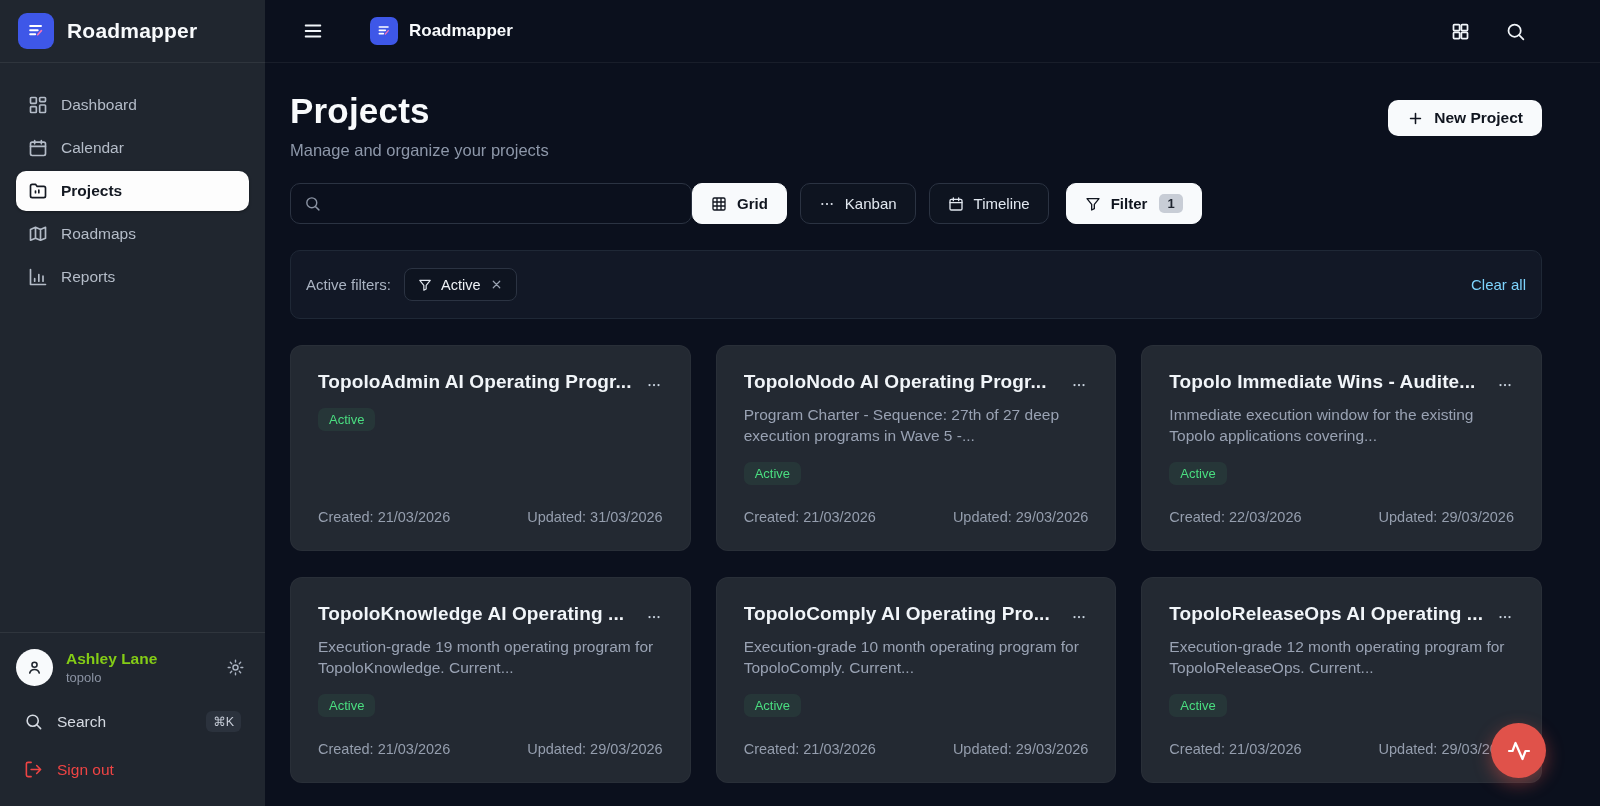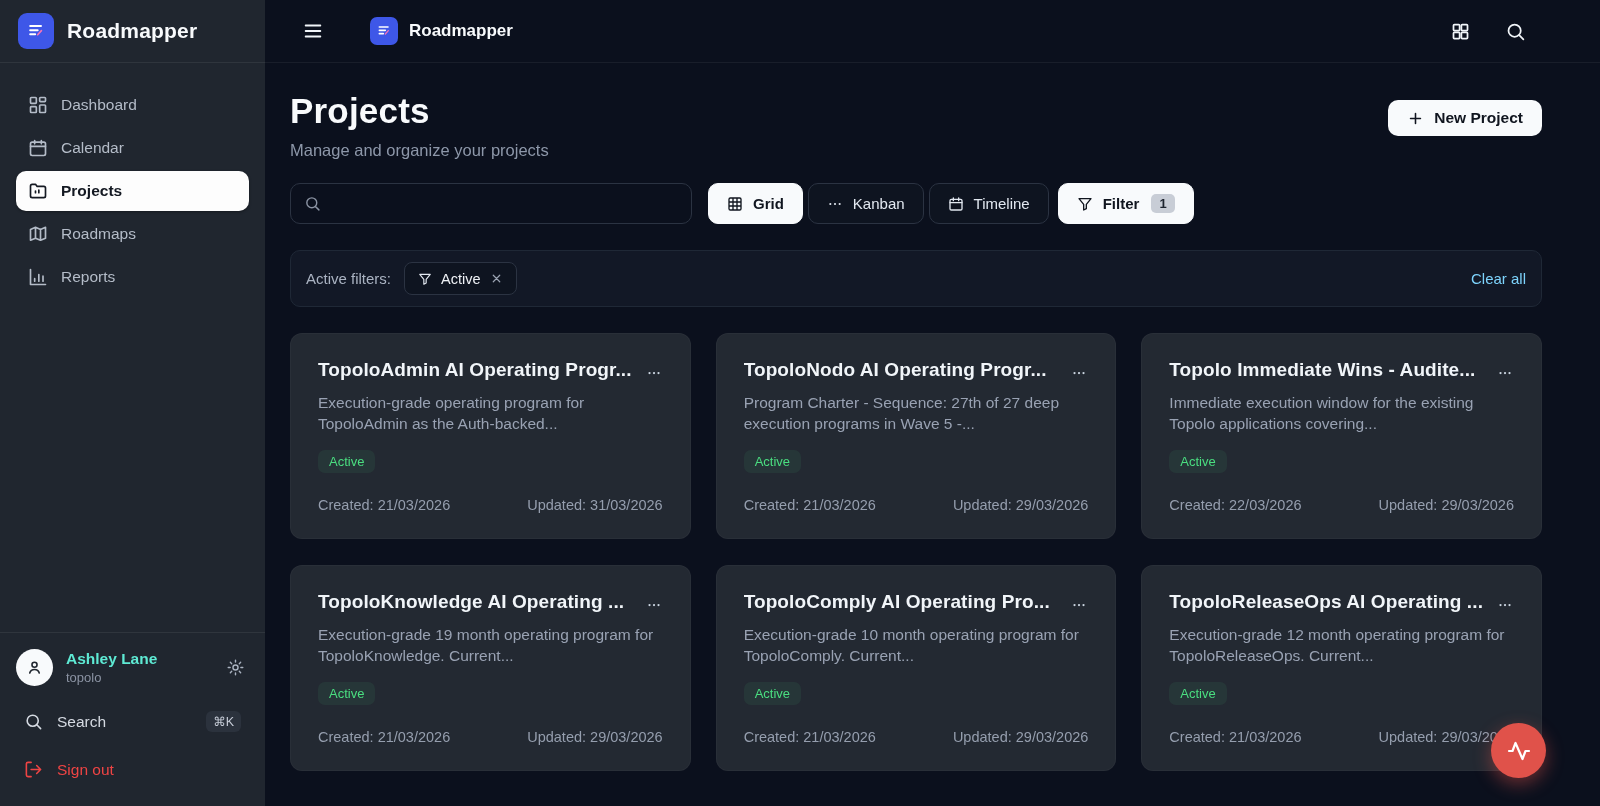--- a/index.html
+++ b/index.html
@@ -40,21 +40,21 @@
   .sb-footer {
     margin-top:auto; border-top:1px solid rgba(255,255,255,0.07);
     padding:14px 16px 16px;
   }
   .user-row { display:flex; align-items:center; gap:13px; padding:2px 0 14px; }
   .avatar {
     width:37px; height:37px; border-radius:50%; background:#f8fafc;
     display:flex; align-items:center; justify-content:center; flex:none;
   }
   .user-meta { flex:1; min-width:0; }
-  .user-name { font-size:15.5px; font-weight:600; color:#5eead4; }
+  .user-name { font-size:15.5px; font-weight:600; color:#84cc16; }
   .user-org { font-size:13px; color:#8b93a3; margin-top:2px; }
   .gear-btn { background:none; border:none; cursor:pointer; padding:4px; }
   .sb-row {
     display:flex; align-items:center; gap:14px; padding:11px 8px;
     border-radius:10px; cursor:pointer; color:#d5dae2; font-size:15.5px; font-weight:500;
   }
   .sb-row .kbd {
     margin-left:auto; background:#2b323d; color:#c7cdd8; border-radius:6px;
     font-size:12.5px; padding:3px 7px; font-family:"Liberation Sans",sans-serif;
   }
@@ -86,35 +86,35 @@
   .toolbar { display:flex; align-items:center; margin-top:23px; }
   .search-box {
     width:402px; height:41px; border:1px solid #2b3342; border-radius:10px;
     display:flex; align-items:center; gap:10px; padding:0 13px; background:transparent;
   }
   .search-box input {
     flex:1; background:transparent; border:none; outline:none;
     color:#e5e9f0; font-size:15.5px; font-family:inherit;
   }
   .search-box input::placeholder { color:#8b93a3; }
-  .view-group { display:flex; gap:5px; margin-left:16px; }
+  .view-group { display:flex; gap:13px; margin-left:0; }
   .vbtn {
     display:inline-flex; align-items:center; gap:10px; height:41px;
     padding:0 18px; border-radius:10px; font-size:15px; cursor:pointer;
     font-family:inherit; background:#0e1420; border:1px solid #2b3342; color:#e2e8f0;
   }
   .vbtn.active { background:#f8fafc; border-color:#f8fafc; color:#10151f; font-weight:600; }
   .vbtn .count {
     background:#c8cdd6; color:#1e242f; border-radius:5px; padding:2px 8px;
     font-size:13px; font-weight:600; margin-left:2px;
   }
   .vbtn.filter { margin-left:4px; }
 
   .filters-bar {
-    margin-top:26px; height:57px; border-radius:10px;
+    margin-top:26px; height:69px; border-radius:10px;
     background:#121826; border:1px solid #1f2836;
     display:flex; align-items:center; padding:0 15px;
   }
   .filters-label { font-size:15px; color:#aab3c2; }
   .chip {
     margin-left:13px; display:inline-flex; align-items:center; gap:9px;
     height:33px; padding:0 13px; border-radius:8px;
     background:#0e1420; border:1px solid #2b3342; color:#eef1f5; font-size:14.5px; font-weight:500;
     cursor:pointer;
   }
@@ -356,21 +356,20 @@
         <div class="card-top">
           <h3 class="card-title">TopoloAdmin AI Operating Progr...</h3>
           <button class="menu-btn">
             <svg width="18" height="18" viewBox="0 0 24 24" fill="currentColor">
                 <circle cx="6" cy="16" r="1.5"></circle>
                 <circle cx="12" cy="16" r="1.5"></circle>
                 <circle cx="18" cy="16" r="1.5"></circle>
               </svg>
           </button>
         </div>
-        <p class="card-desc">Execution-grade operating program for TopoloAdmin as the Auth-backed...</p>
         <span class="badge">Active</span>
         <div class="card-foot">
           <span>Created: 21/03/2026</span>
           <span>Updated: 31/03/2026</span>
         </div>
       </article>
 
       <article class="card">
         <div class="card-top">
           <h3 class="card-title">TopoloNodo AI Operating Progr...</h3>

